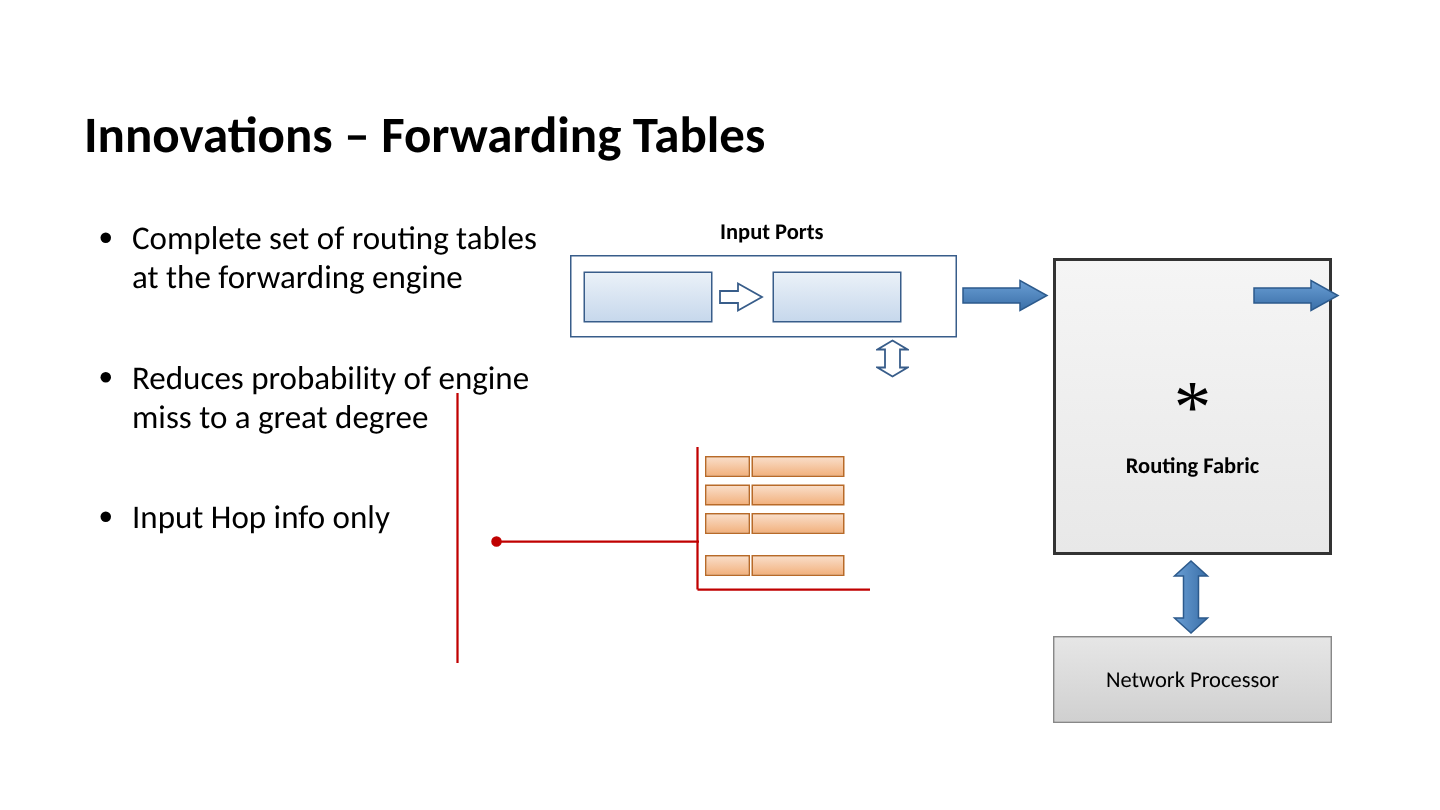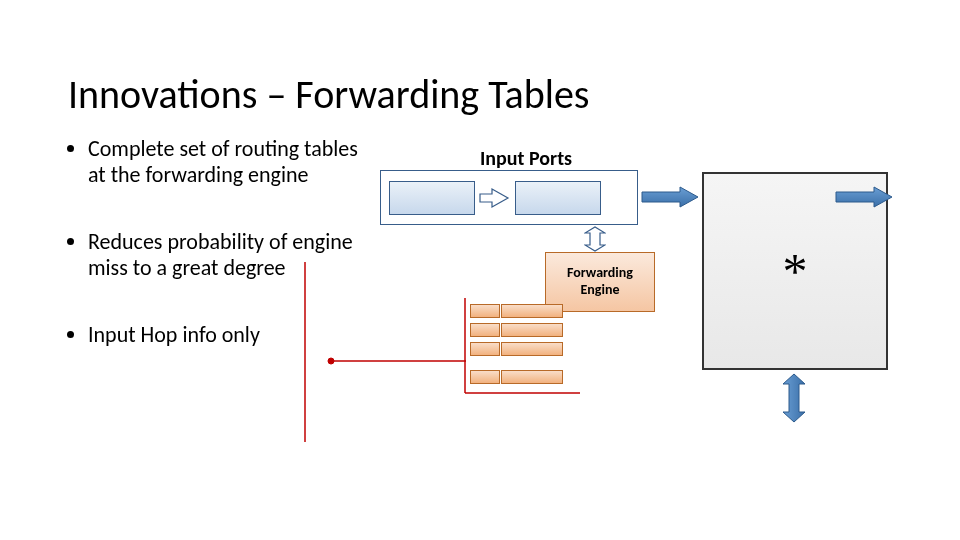--- a/index.html
+++ b/index.html
@@ -6,51 +6,51 @@
   body {
     width: 960px;
     height: 540px;
     background: #fff;
     font-family: Calibri, Arial, sans-serif;
     color: #000;
     position: relative;
     overflow: hidden;
   }
   .title {
-    font-size: 40px;
-    font-weight: 400;
+    font-size: 34px;
+    font-weight: 700;
+    position: absolute;
+    left: 56px;
+    top: 70px;
+  }
+  .bullets {
     position: absolute;
     left: 68px;
-    top: 70px;
-  }
-  .bullets {
-    position: absolute;
-    left: 68px;
-    top: 136px;
+    top: 146px;
     width: 290px;
     font-size: 22px;
     line-height: 1.2;
   }
   .bullets li {
     list-style: disc;
     margin-left: 20px;
     margin-bottom: 40px;
   }
   .diagram {
     position: absolute;
     left: 380px;
     top: 146px;
     width: 550px;
     height: 350px;
   }
   .input-ports-label {
     position: absolute;
     left: 100px;
     top: 0;
-    font-size: 20px;
+    font-size: 15px;
     font-weight: 700;
   }
   .input-ports-frame {
     position: absolute;
     left: 0;
     top: 24px;
     width: 258px;
     height: 55px;
     border: 1px solid #385d8a;
     background: #fff;
@@ -185,39 +185,37 @@
           <stop offset="100%" stop-color="#3a6fa8"></stop>
       </linearGradient>
     </defs>
     <path d="M2 6 L40 6 L40 1 L58 11 L40 21 L40 16 L2 16 Z" fill="url(#ga1)" stroke="#2c5a8c" stroke-width="1"></path>
   </svg>
 
   <svg class="arrow-block" style="left:204px; top:80px;" width="22" height="26">
     <path d="M6 7 L6 19 L1 19 L11 25 L21 19 L16 19 L16 7 L21 7 L11 1 L1 7 Z" fill="none" stroke="#385d8a" stroke-width="1.2"></path>
   </svg>
 
-  <div class="forwarding-engine">
-    <div>Forwarding</div>
-    <div>Engine</div>
-  </div>
 
   <div class="routing-fabric">
     <div class="asterisk">*</div>
+    <div class="routing-fabric-label">Routing Fabric</div>
   </div>
 
   <svg class="arrow-block" style="left:400px; top:226px;" width="28" height="52">
     <defs>
       <linearGradient id="ga2" x1="0" y1="0" x2="1" y2="0">
         <stop offset="0%" stop-color="#6a9ed4"></stop>
           <stop offset="100%" stop-color="#3a6fa8"></stop>
       </linearGradient>
     </defs>
     <path d="M9 12 L9 40 L3 40 L14 50 L25 40 L19 40 L19 12 L25 12 L14 2 L3 12 Z" fill="url(#ga2)" stroke="#2c5a8c" stroke-width="1"></path>
   </svg>
 
+  <div class="net-proc">Network Processor</div>
 
   <svg class="arrow-block" style="left:454px; top:40px;" width="60" height="22">
     <defs>
       <linearGradient id="ga3" x1="0" y1="0" x2="0" y2="1">
         <stop offset="0%" stop-color="#6a9ed4"></stop>
           <stop offset="100%" stop-color="#3a6fa8"></stop>
       </linearGradient>
     </defs>
     <path d="M2 6 L40 6 L40 1 L58 11 L40 21 L40 16 L2 16 Z" fill="url(#ga3)" stroke="#2c5a8c" stroke-width="1"></path>
   </svg>

